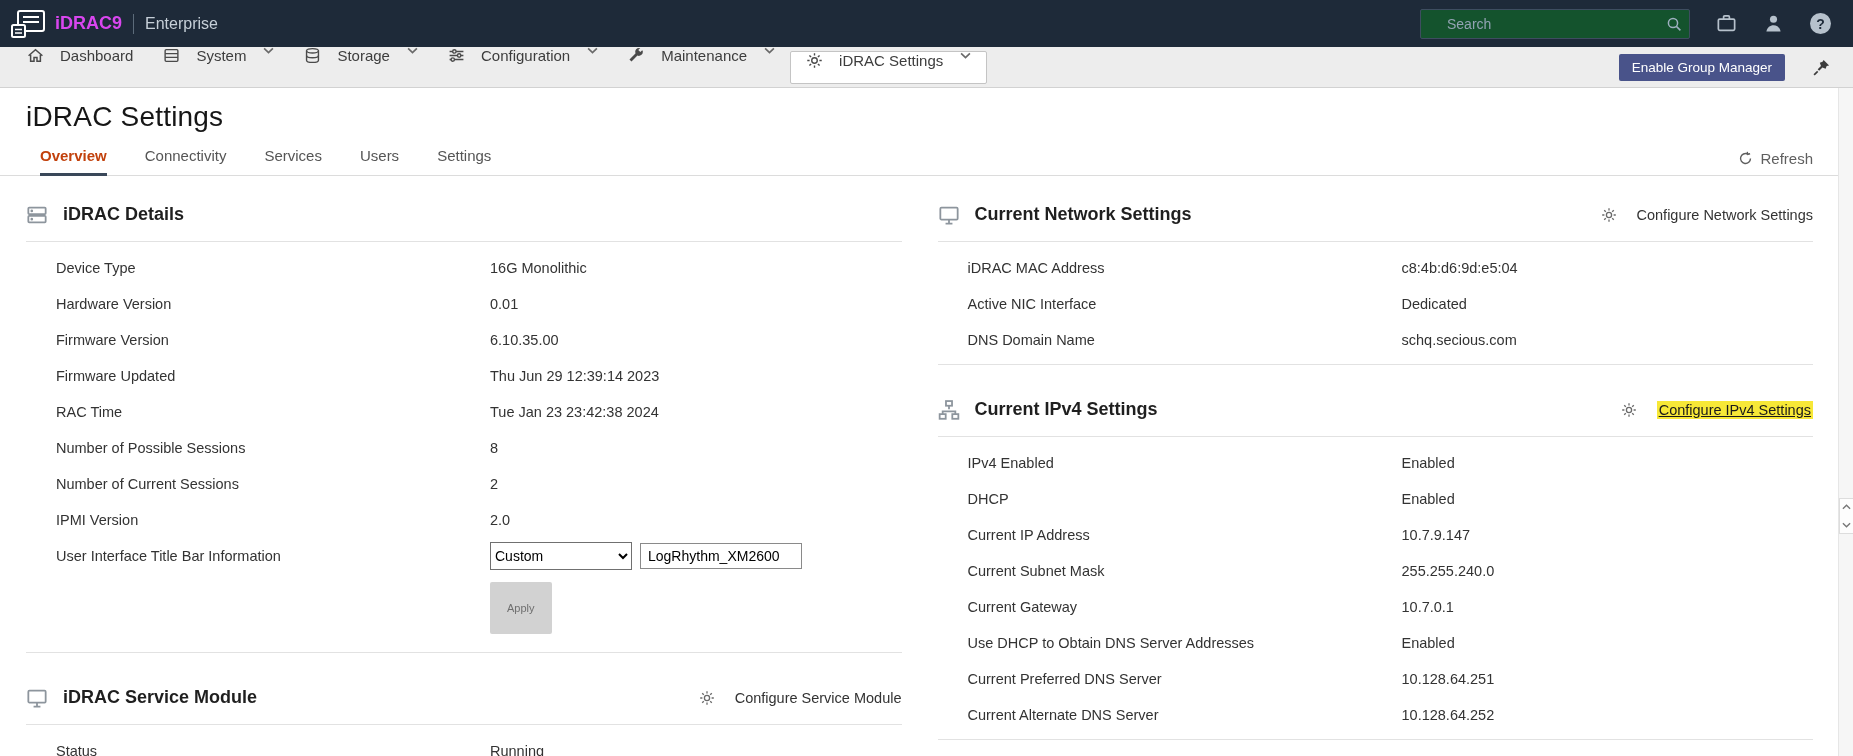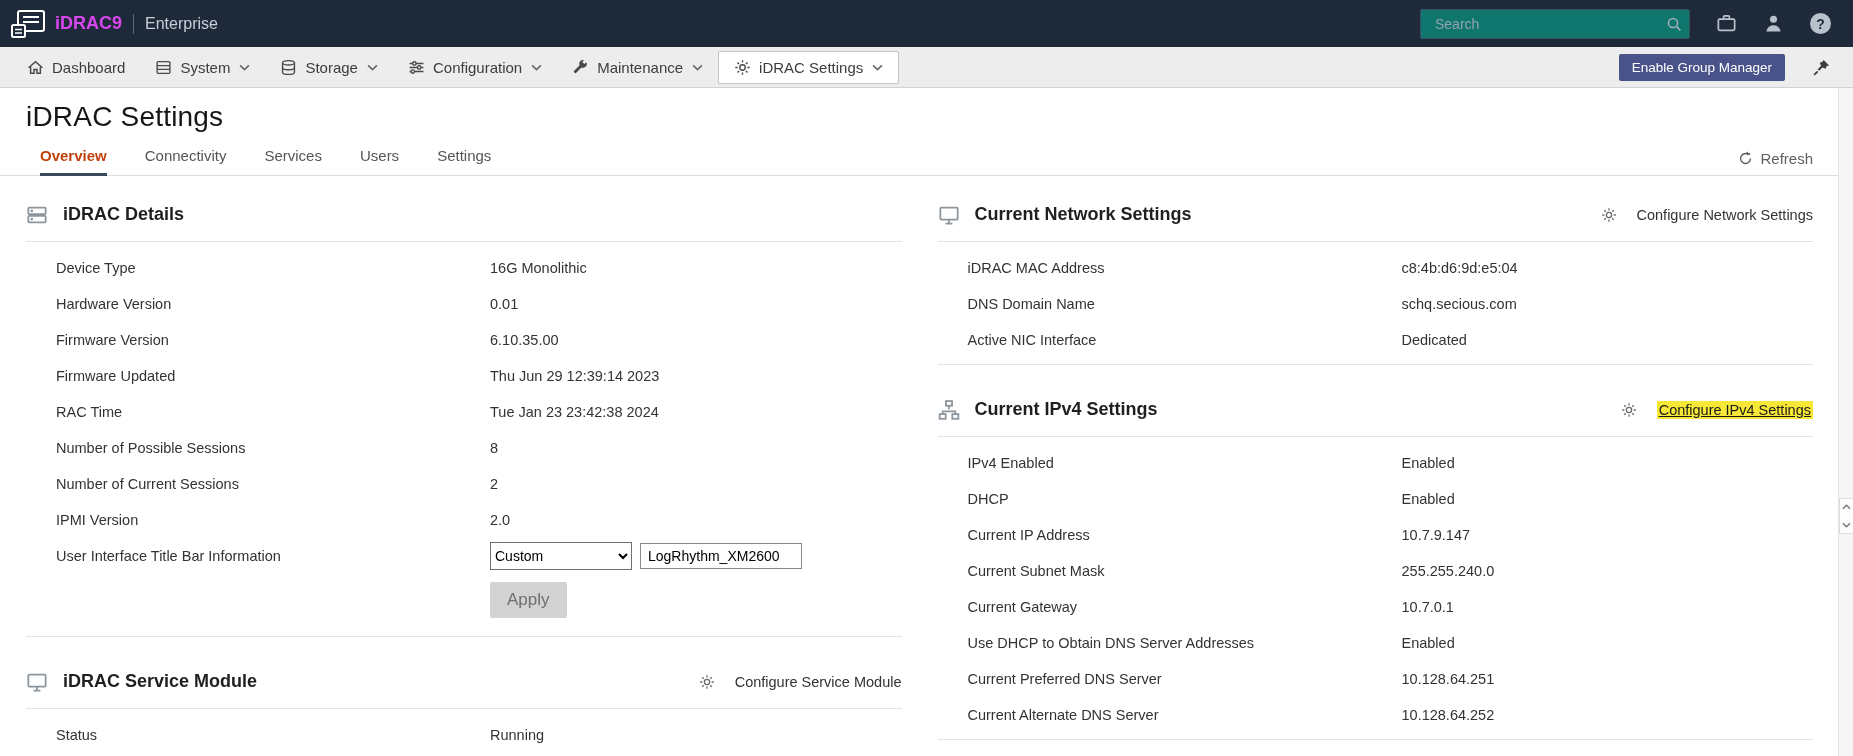--- a/index.html
+++ b/index.html
@@ -15,41 +15,41 @@
     height: 47px; background: var(--topbar-bg, #1e2a39);
     display: flex; align-items: center; padding: 0 22px 0 10px;
   }
   .logo { width: 36px; height: 30px; display: block; }
   .product { color: #d946ef; font-size: 18px; font-weight: 700; margin-left: 9px; }
   .brand-divider { width: 1px; height: 20px; background: #5c6b7a; margin: 0 11px; display: inline-block; }
   .edition { color: #c6cfd8; font-size: 16px; font-weight: 400; }
   .topbar-right { margin-left: auto; display: flex; align-items: center; gap: 26px; }
   .search { position: relative; width: 270px; }
   .search input {
-    width: 100%; height: 30px; background: #0f766e; border: 1px solid #3e4d60;
-    border-radius: 2px; color: #d3dbe3; font-size: 14px; padding: 0 32px 0 14px;
+    width: 100%; height: 30px; background: #14532d; border: 1px solid #3e4d60;
+    border-radius: 2px; color: #d3dbe3; font-size: 14px; padding: 0 32px 0 26px;
     font-family: inherit; outline: none;
   }
   .search input::placeholder { color: #93a3b3; }
   .search .search-glyph { position: absolute; right: 8px; top: 7px; width: 16px; height: 16px; color: #9fb0c0; }
   .top-icon { width: 21px; height: 21px; color: #b6c1cc; cursor: pointer; }
   .help-badge {
     width: 21px; height: 21px; border-radius: 50%; background: #b6c1cc;
     color: var(--topbar-bg, #1e2a39); font-weight: 700; font-size: 14px;
     display: flex; align-items: center; justify-content: center; cursor: pointer;
   }
 
   
   .navbar {
     height: 41px; background: var(--navbar-bg, #ededed);
     border-bottom: 1px solid #d2d2d2;
     display: flex; align-items: stretch; padding: 0 22px 0 12px;
   }
   .nav-item {
-    display: flex; align-items: center; gap: 8px; padding: 0 15px;
+    display: flex; gap: 16px; padding: 0 15px;
     font-size: 15px; color: #3d3d3d; cursor: pointer; white-space: nowrap;
   }
   .nav-ico { width: 17px; height: 17px; color: #4a4a4a; flex: 0 0 auto; }
   .chev { width: 11px; height: 7px; color: #6a6a6a; margin-left: 1px; }
   .nav-item.selected {
     background: #fff; border: 1px solid #c4c4c4; border-radius: 2px;
     align-self: center; height: 33px;
   }
   .nav-right { margin-left: auto; display: flex; align-items: center; gap: 27px; }
   .egm {
@@ -108,22 +108,22 @@
   .controls select {
     height: 28px; font-size: 14px; border: 1px solid #707070; background: #fff;
     min-width: 142px; font-family: inherit;
   }
   .controls input {
     height: 26px; font-size: 14px; border: 1px solid #8a8a8a; padding: 0 7px;
     width: 162px; margin-left: 8px; font-family: inherit;
   }
   .apply-row { margin: 8px 0 12px; }
   .apply {
-    background: #d2d2d2; color: #6f6f6f; border: none; padding: 8px 17px;
-    font-size: 17px; border-radius: 2px; font-family: inherit; cursor: default;
+    background: #d2d2d2; color: #6f6f6f; border: none; padding: 20px 17px;
+    font-size: 11px; border-radius: 2px; font-family: inherit; cursor: default;
   }
 
   
   .scroll-rail {
     position: fixed; right: 0; top: 88px; bottom: 0; width: 15px;
     background: #f6f6f6; border-left: 1px solid #e6e6e6;
   }
   .scroll-btns {
     position: absolute; top: 410px; left: 0; width: 14px;
     display: flex; flex-direction: column; align-items: center; gap: 12px;
@@ -357,26 +357,26 @@
             </svg>
             <span>Configure Network Settings</span>
           </a>
         </div>
         <div class="rows">
             <div class="row">
             <span class="lbl">iDRAC MAC Address</span>
             <span class="val">c8:4b:d6:9d:e5:04</span>
           </div>
             <div class="row">
+            <span class="lbl">Active NIC Interface</span>
+            <span class="val">Dedicated</span>
+          </div>
+            <div class="row">
             <span class="lbl">DNS Domain Name</span>
             <span class="val">schq.secious.com</span>
-          </div>
-            <div class="row">
-            <span class="lbl">Active NIC Interface</span>
-            <span class="val">Dedicated</span>
           </div>
           </div>
       </section>
 
       <section class="card">
         <div class="card-head">
           <svg class="sec-ico" viewBox="0 0 16 16" fill="none" stroke="currentColor" stroke-width="1.3">
             <rect x="5.8" y="1.5" width="4.4" height="3.4"></rect>
             <rect x="1.2" y="11" width="4.4" height="3.4"></rect>
             <rect x="10.4" y="11" width="4.4" height="3.4"></rect>

